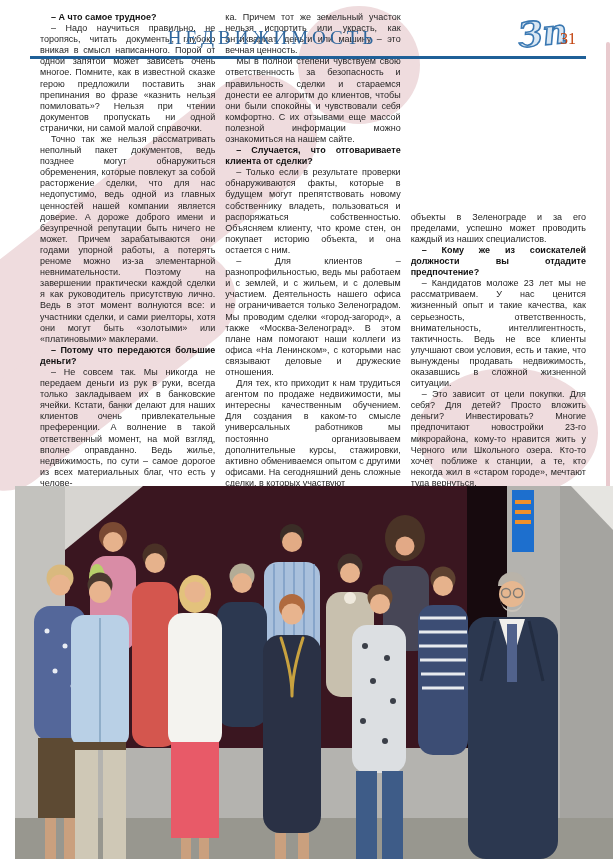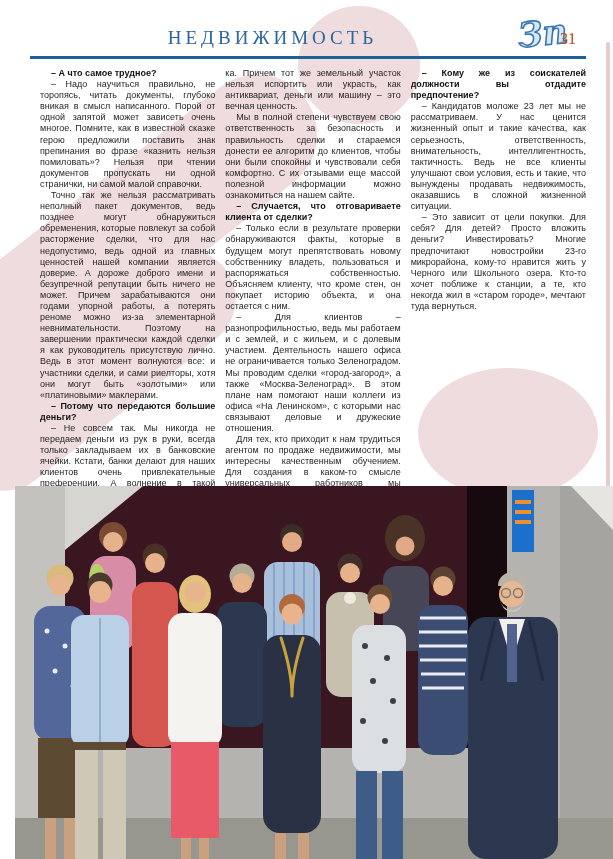--- a/index.html
+++ b/index.html
@@ -25,21 +25,21 @@
   .logo{
     position:absolute;right:46px;top:16px;z-index:2;
     font-family:"DejaVu Serif",serif;font-style:italic;font-weight:bold;
     font-size:34px;line-height:34px;color:#d9e7f3;
     -webkit-text-stroke:1.6px #3a78b2;transform:rotate(-6deg);
   }
   .header-rule{position:absolute;left:30px;top:56px;width:556px;height:2.5px;background:#1f6098;z-index:2;}
   
   .columns{
     position:absolute;left:40px;top:68px;width:546px;height:421px;
-    display:flex;gap:10px;z-index:1;
+    display:flex;gap:10px;z-index:1;align-items:flex-end;
   }
   .col{width:176px;overflow:hidden;}
   .col p{
     margin:0;text-indent:11px;text-align:justify;
     font-size:9px;line-height:11.1px;color:#1f1f1f;
   }
   .col p.q{font-weight:bold;color:#111;}
   .col p.cont{text-indent:0;}
   
   .photo{position:absolute;left:15px;top:486px;width:598px;height:373px;z-index:3;}
@@ -71,20 +71,21 @@
     </div>
     <div class="col">
       <p class="cont">ка. Причем тот же земельный участок нельзя испортить или украсть, как антиквариат, деньги или машину – это вечная ценность.</p>
       <p>Мы в полной степени чувствуем свою ответственность за безопасность и правильность сделки и стараемся донести ее алгоритм до клиентов, чтобы они были спокойны и чувствовали себя комфортно. С их отзывами еще массой полезной информации можно ознакомиться на нашем сайте.</p>
       <p class="q">– Случается, что отговариваете клиента от сделки?</p>
       <p>– Только если в результате проверки обнаруживаются факты, которые в будущем могут препятствовать новому собственнику владеть, пользоваться и распоряжаться собственностью. Объясняем клиенту, что кроме стен, он покупает историю объекта, и она остается с ним.</p>
       <p>– Для клиентов – разнопрофильностью, ведь мы работаем и с землей, и с жильем, и с долевым участием. Деятельность нашего офиса не ограничивается только Зеленоградом. Мы проводим сделки «город-загород», а также «Москва-Зеленоград». В этом плане нам помогают наши коллеги из офиса «На Ленинском», с которыми нас связывают деловые и дружеские отношения.</p>
       <p>Для тех, кто приходит к нам трудиться агентом по продаже недвижимости, мы интересны качественным обучением. Для создания в каком-то смысле универсальных работников мы постоянно организовываем дополнительные курсы, стажировки, активно обмениваемся опытом с другими офисами. На сегодняшний день сложные сделки, в которых участвуют</p>
     </div>
     <div class="col">
+      <p class="cont">объекты в Зеленограде и за его пределами, успешно может проводить каждый из наших специалистов.</p>
       <p class="q">– Кому же из соискателей должности вы отдадите предпочтение?</p>
       <p>– Кандидатов моложе 23 лет мы не рассматриваем. У нас ценится жизненный опыт и такие качества, как серьезность, ответственность, внимательность, интеллигентность, тактичность. Ведь не все клиенты улучшают свои условия, есть и такие, что вынуждены продавать недвижимость, оказавшись в сложной жизненной ситуации.</p>
       <p>– Это зависит от цели покупки. Для себя? Для детей? Просто вложить деньги? Инвестировать? Многие предпочитают новостройки 23-го микрорайона, кому-то нравится жить у Черного или Школьного озера. Кто-то хочет поближе к станции, а те, кто некогда жил в «старом городе», мечтают туда вернуться.</p>
 
     </div>
   </div>
 
   <div class="photo" role="img" aria-label="Групповое фото сотрудников агентства недвижимости перед входом в офис">
     <svg viewBox="0 0 598 373" xmlns="http://www.w3.org/2000/svg">
 

